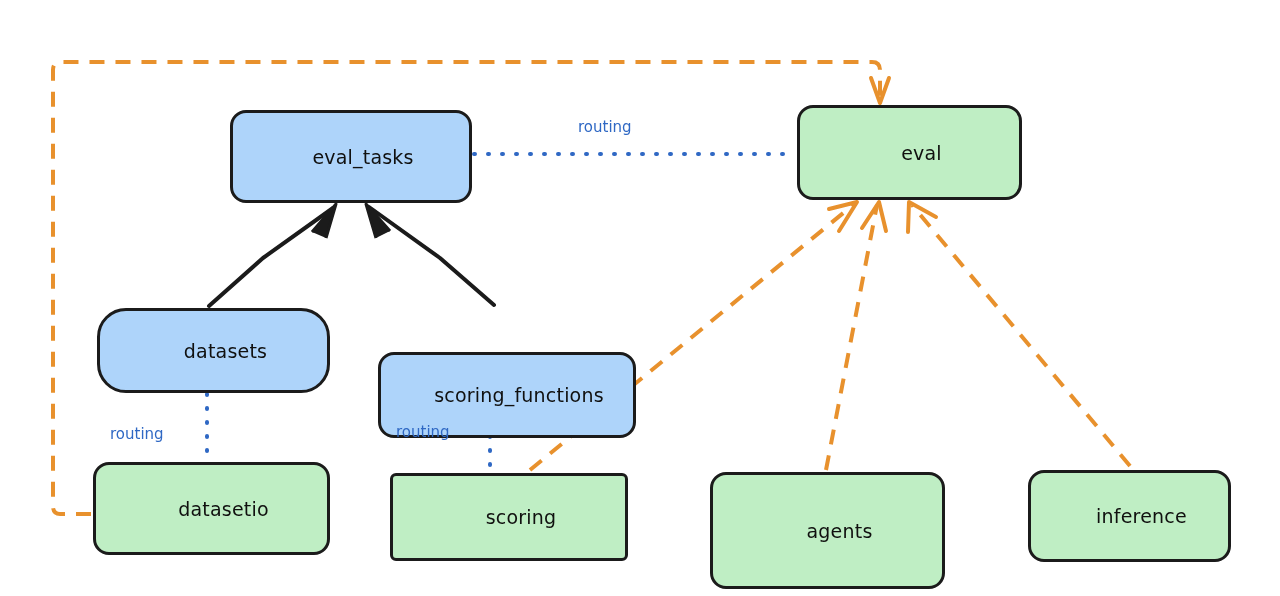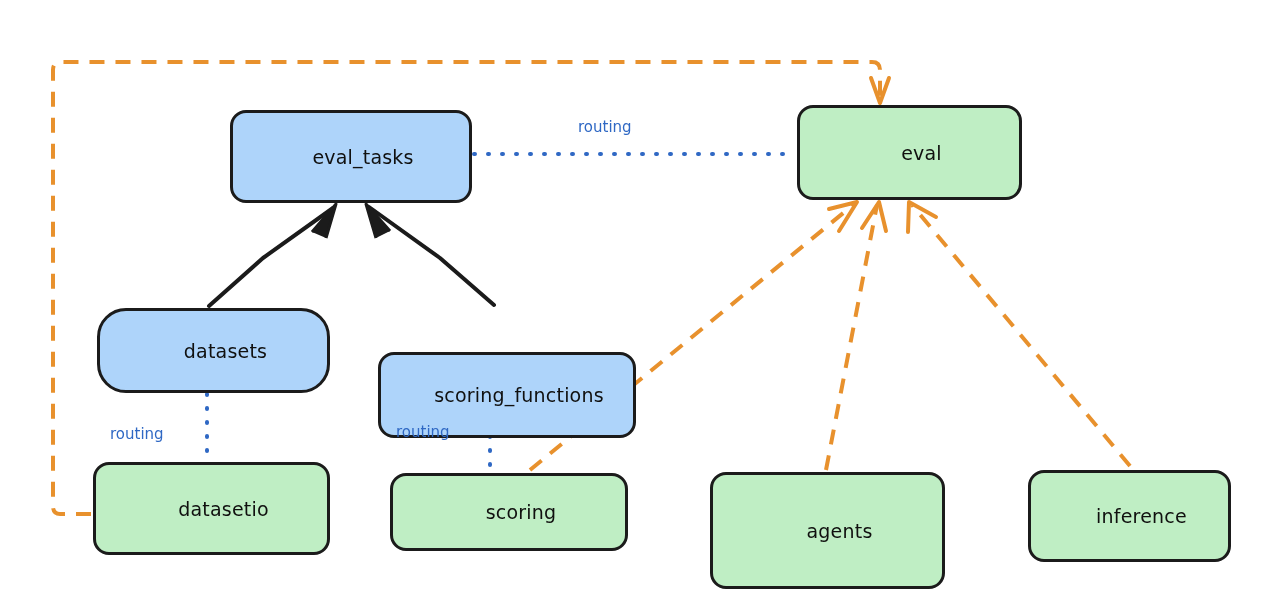--- a/index.html
+++ b/index.html
@@ -124,21 +124,21 @@
   </div>
 
   <div class="node node-api" style="left:378px; top:307px; width:258px; height:86px;margin-top:45px;">
     <span class="node-label">scoring_functions</span>
   </div>
 
   <div class="node node-provider" style="left:93px; top:462px; width:237px; height:93px;">
     <span class="node-label">datasetio</span>
   </div>
 
-  <div class="node node-provider" style="left:390px; top:473px; width:238px; height:78px;">
+  <div class="node node-provider" style="left:390px; top:473px; width:238px; height:88px;border-radius:6px;">
     <span class="node-label">scoring</span>
   </div>
 
   <div class="node node-provider" style="left:710px; top:472px; width:235px; height:117px;">
     <span class="node-label">agents</span>
   </div>
 
   <div class="node node-provider" style="left:1028px; top:470px; width:203px; height:92px;">
     <span class="node-label">inference</span>
   </div>

